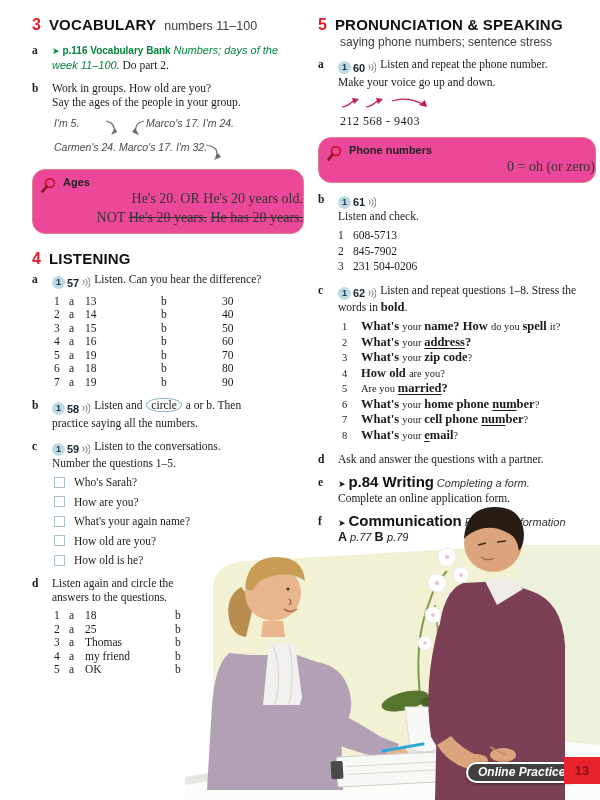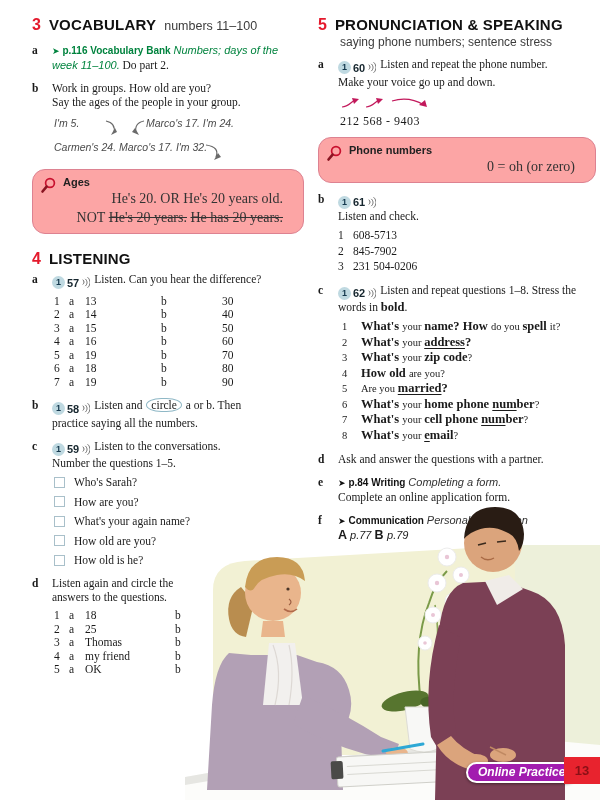--- a/index.html
+++ b/index.html
@@ -27,33 +27,33 @@
   .disc{width:13px;height:13px;border-radius:50%;background:#bfd9e1;color:#15384d;
         font-family:"Liberation Sans",sans-serif;font-weight:bold;font-size:9px;line-height:13px;text-align:center;display:inline-block;}
   .track{font-family:"Liberation Sans",sans-serif;font-weight:bold;font-size:11px;color:#16262e;}
   .spk{margin-left:1px;}
 
   
   .grn-arrow{color:#00833e;font-size:9px;font-family:"Liberation Sans",sans-serif;}
   .grn-b{color:#00833e;font-weight:bold;font-family:"Liberation Sans",sans-serif;font-size:10px;}
   .grn-i{color:#00833e;font-style:italic;font-family:"Liberation Sans",sans-serif;font-size:11px;}
   .blk-arrow{color:#111;font-size:9px;font-family:"Liberation Sans",sans-serif;}
-  .ref-b{font-weight:bold;font-family:"Liberation Sans",sans-serif;font-size:10px;color:#111;text-align:center;}
+  .ref-b{font-weight:bold;font-family:"Liberation Sans",sans-serif;font-size:15px;color:#111;text-align:center;}
   .ref-i{font-style:italic;font-family:"Liberation Sans",sans-serif;font-size:11px;color:#333;}
 
   
   .speech-area{position:relative;height:46px;margin:6px 0 0 22px;font-family:"Liberation Sans",sans-serif;
                font-style:italic;font-size:10.5px;color:#4a4a4a;}
   .sp1{position:absolute;left:0;top:2px;} .sp2{position:absolute;left:92px;top:2px;}
   .sp3{position:absolute;left:0;top:26px;}
   .sp-arrow{position:absolute;}
 
   
-  .tipbox{position:relative;background:#fca5a5;border:1.5px solid #dd8291;border-radius:13px;
-          padding:6px 20px 7px 30px;margin-top:8px;}
+  .tipbox{position:relative;background:#ec4899;border:1.5px solid #dd8291;border-radius:13px;
+          padding:6px 0 7px 30px;margin-top:8px;}
   .tipbox .mag{position:absolute;left:7px;top:7px;}
   .tip-title{font-family:"Liberation Sans",sans-serif;font-weight:bold;font-size:11px;color:#222;margin:0 0 3px 0;}
   .tip-line{font-size:14px;color:#333;margin:3px 0 0 0;text-align:right;}
   .strike{text-decoration:line-through;}
 
   
   .numtable{margin:5px 0 0 22px;}
   .numrow{display:flex;font-size:11.5px;line-height:13.5px;}
   .rn{flex:0 0 15px;} .rl{flex:0 0 16px;color:#222;} .rv{flex:0 0 76px;} .rv2{flex:1;margin-left:45px;}
 
@@ -72,21 +72,21 @@
   .sq .qn{flex:0 0 12px;}
   .sq .b, .rich .b{font-weight:bold;font-size:12.5px;}
   .u{text-decoration:underline;text-underline-offset:2px;}
   .i{font-style:italic;}
   .circled{border:1.2px solid #8fb8c6;border-radius:50%/58%;padding:0 4px;margin:0 1px;}
 
   
   .photo{position:absolute;left:185px;top:495px;width:415px;height:305px;}
 
   
-  .op-badge{position:absolute;left:466px;top:762px;background:#a21caf;border:2px solid #fff;border-radius:11px;
+  .op-badge{position:absolute;left:466px;top:762px;background:#404040;border:2px solid #fff;border-radius:11px;
             padding:1px 10px 2px 10px;font-family:"Liberation Sans",sans-serif;font-weight:bold;font-style:italic;
             font-size:12px;color:#fff;box-shadow:0 1px 3px rgba(0,0,0,.45);white-space:nowrap;}
   .pagenum{position:absolute;left:564px;top:757px;width:36px;height:27px;background:#e8232e;color:#8a1016;
            font-family:"Liberation Sans",sans-serif;font-weight:bold;font-size:13px;line-height:27px;text-align:center;}
 </style>
 </head>
 <body>
 
 <div class="page">
 

